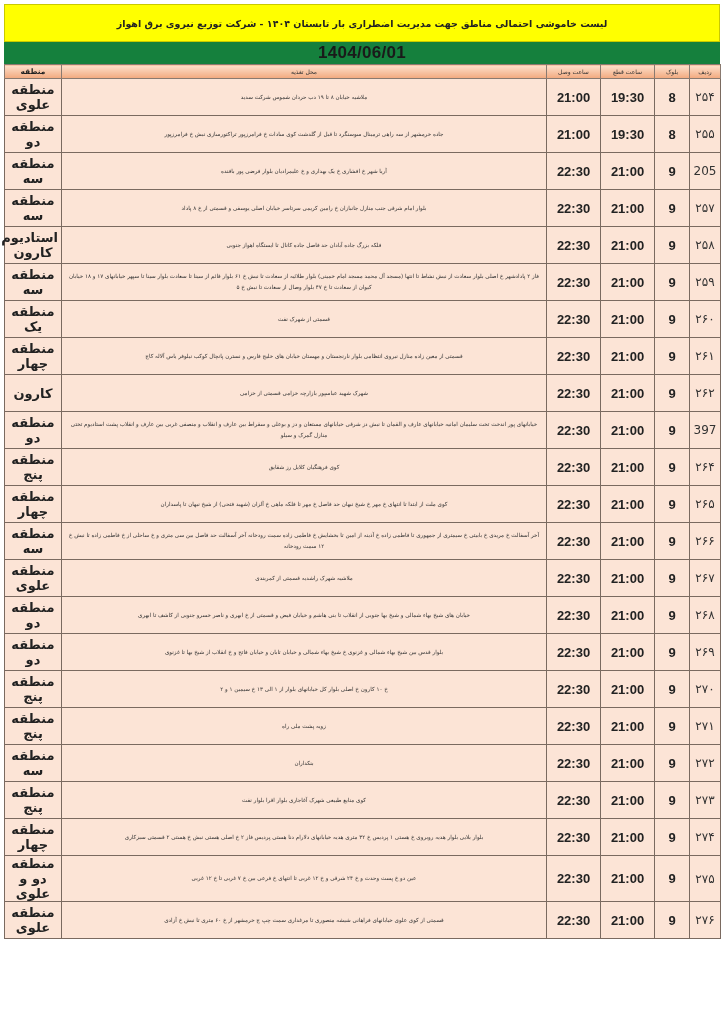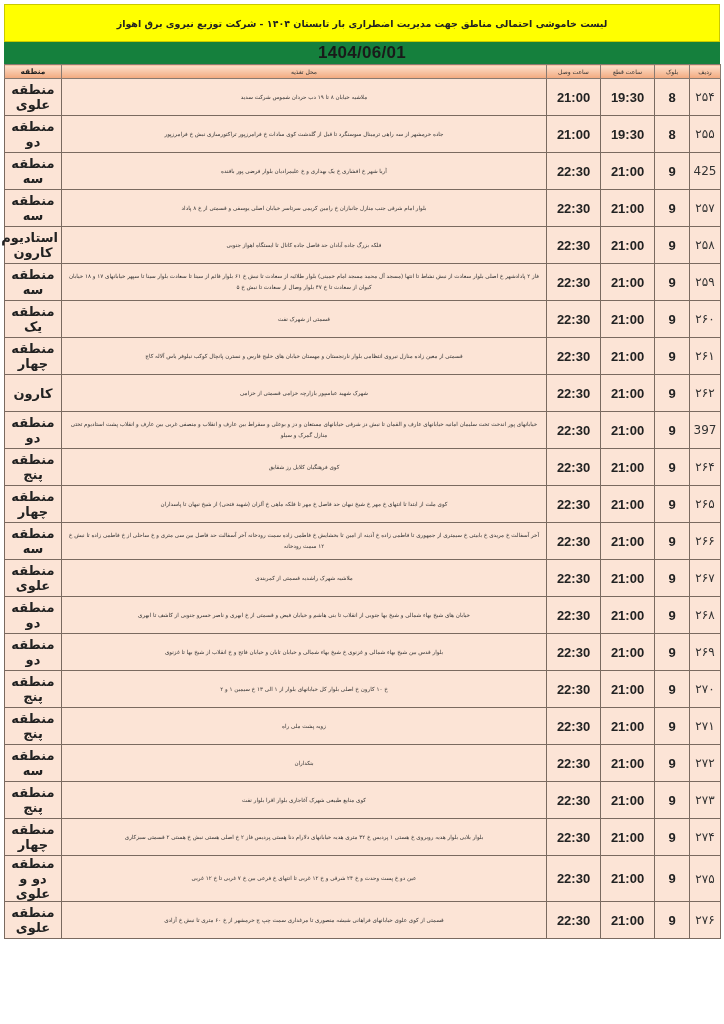--- a/index.html
+++ b/index.html
@@ -60,21 +60,21 @@
         </tr>
         <tr>
           <td class="row-no">۲۵۵</td>
           <td class="block">8</td>
           <td class="time">19:30</td>
           <td class="time">21:00</td>
           <td class="loc">جاده خرمشهر از سه راهی ترمینال سوسنگرد تا قبل از گلدشت  کوی سادات  خ فرامرزپور تراکتورسازی نبش خ فرامرزپور</td>
           <td class="region">منطقه دو</td>
         </tr>
         <tr>
-          <td class="row-no">425</td>
+          <td class="row-no">205</td>
           <td class="block">9</td>
           <td class="time">21:00</td>
           <td class="time">22:30</td>
           <td class="loc">آریا شهر خ افشاری  خ یک بهداری و خ علیمرادیان  بلوار فرضی پور  بافنده</td>
           <td class="region">منطقه سه</td>
         </tr>
         <tr>
           <td class="row-no">۲۵۷</td>
           <td class="block">9</td>
           <td class="time">21:00</td>

